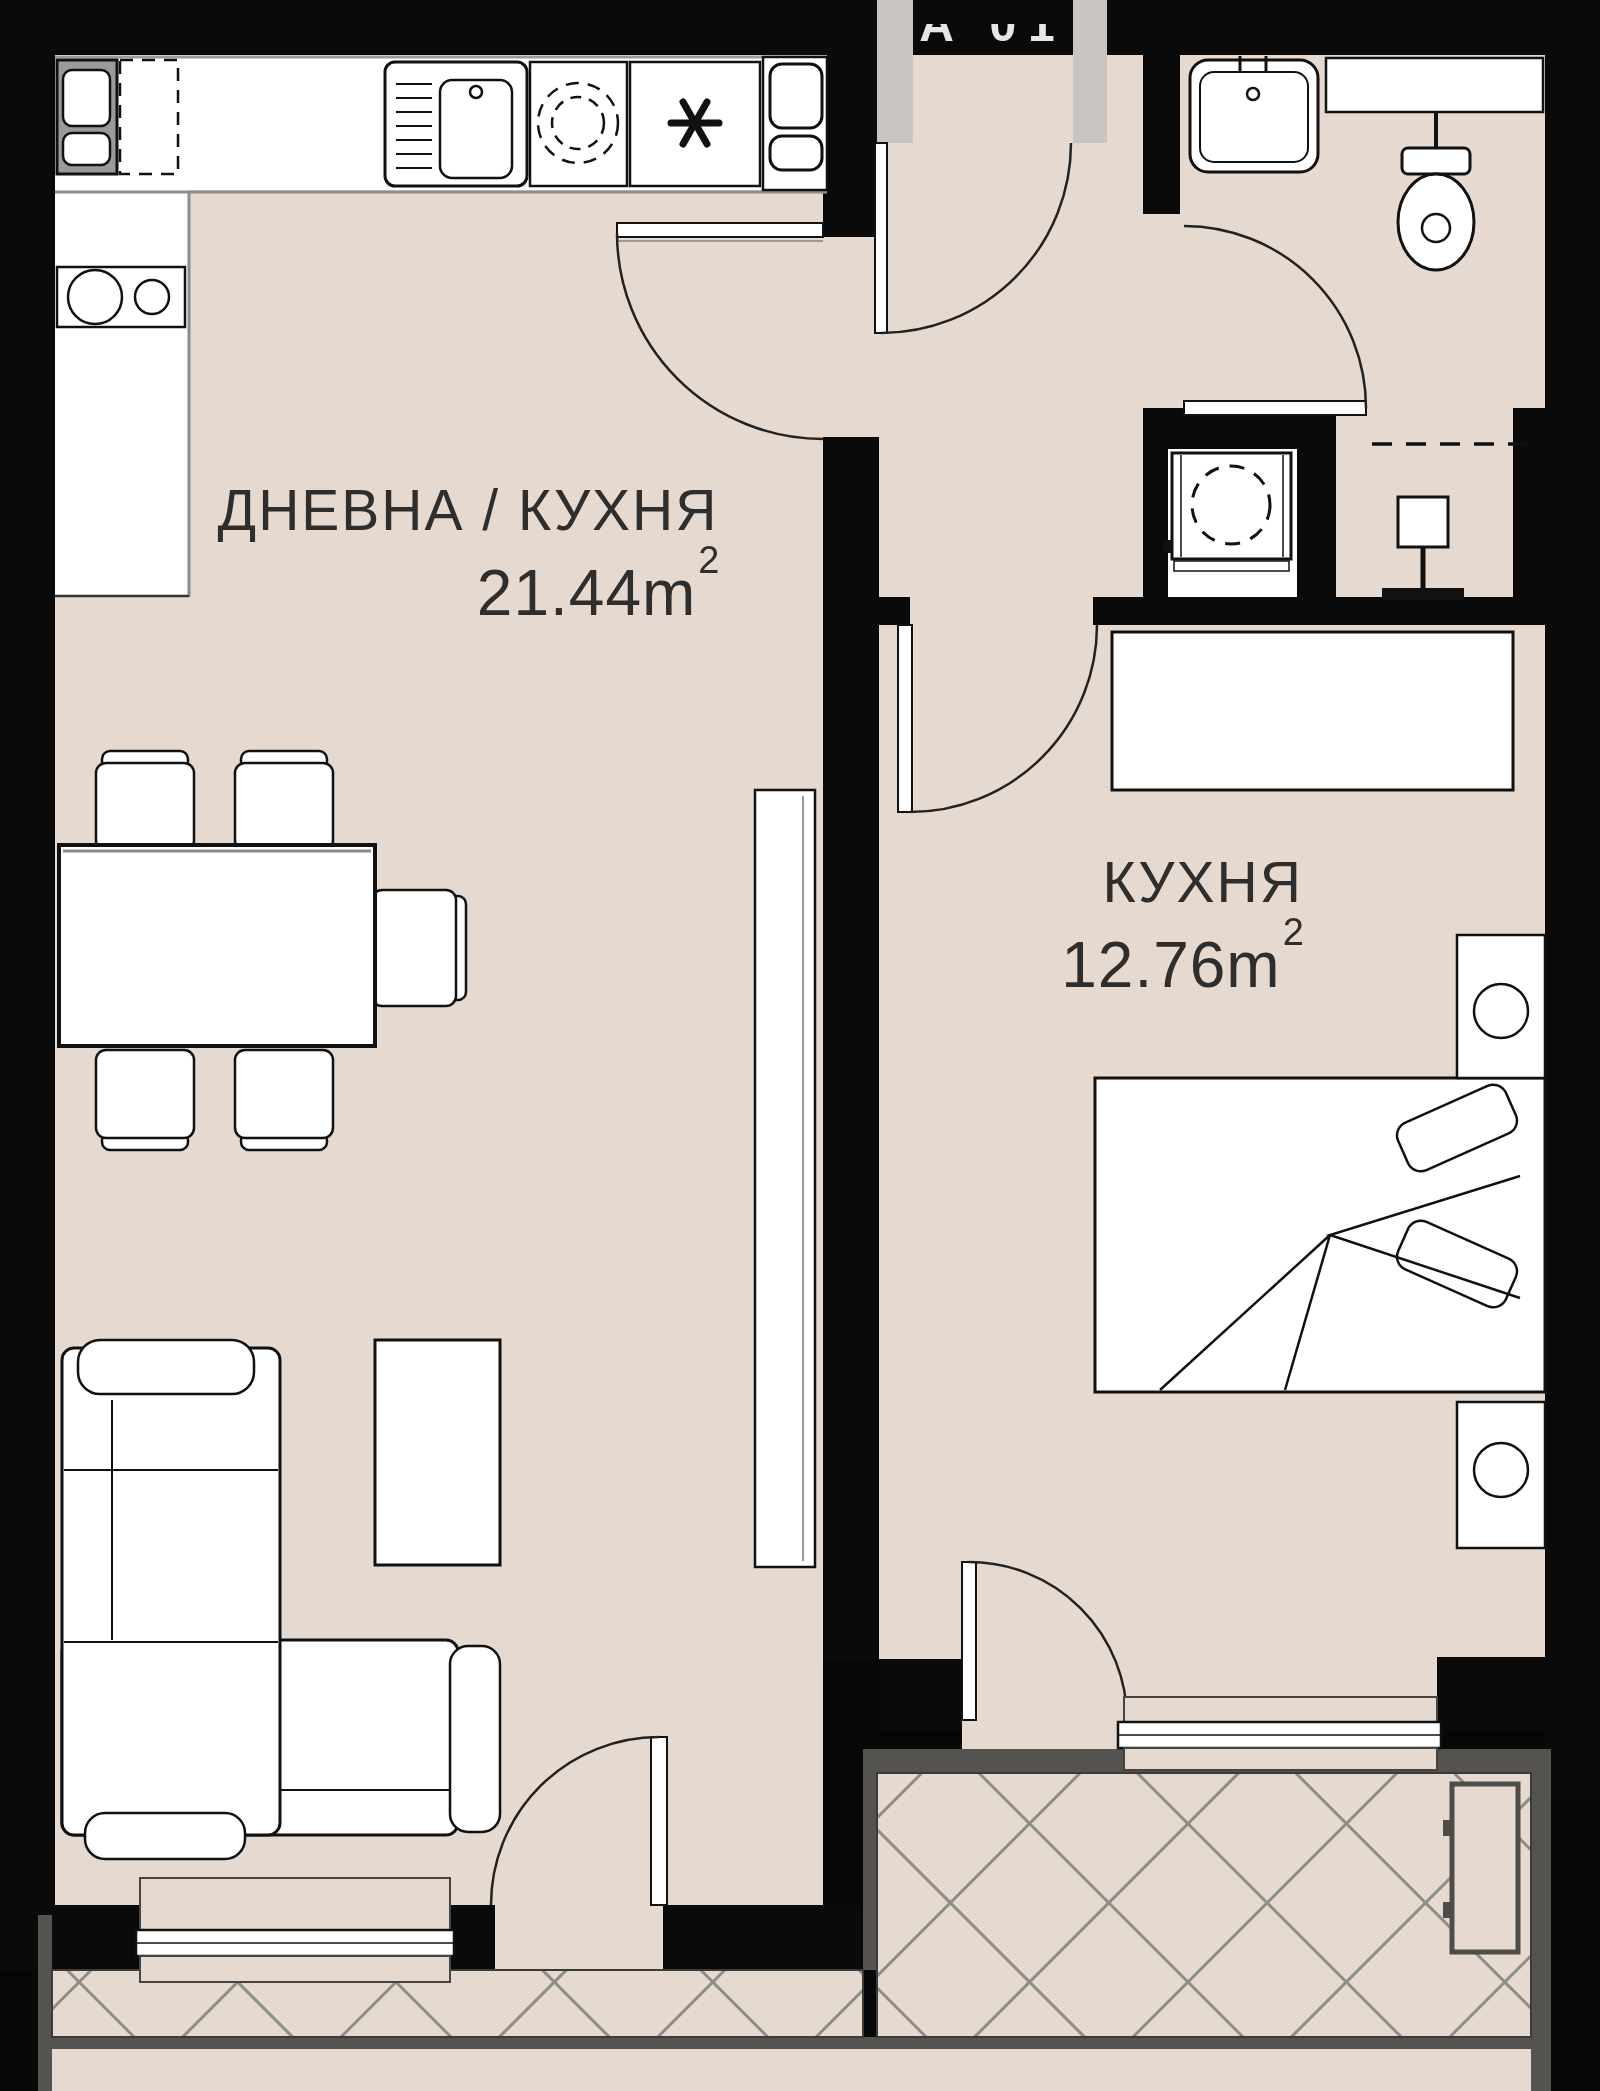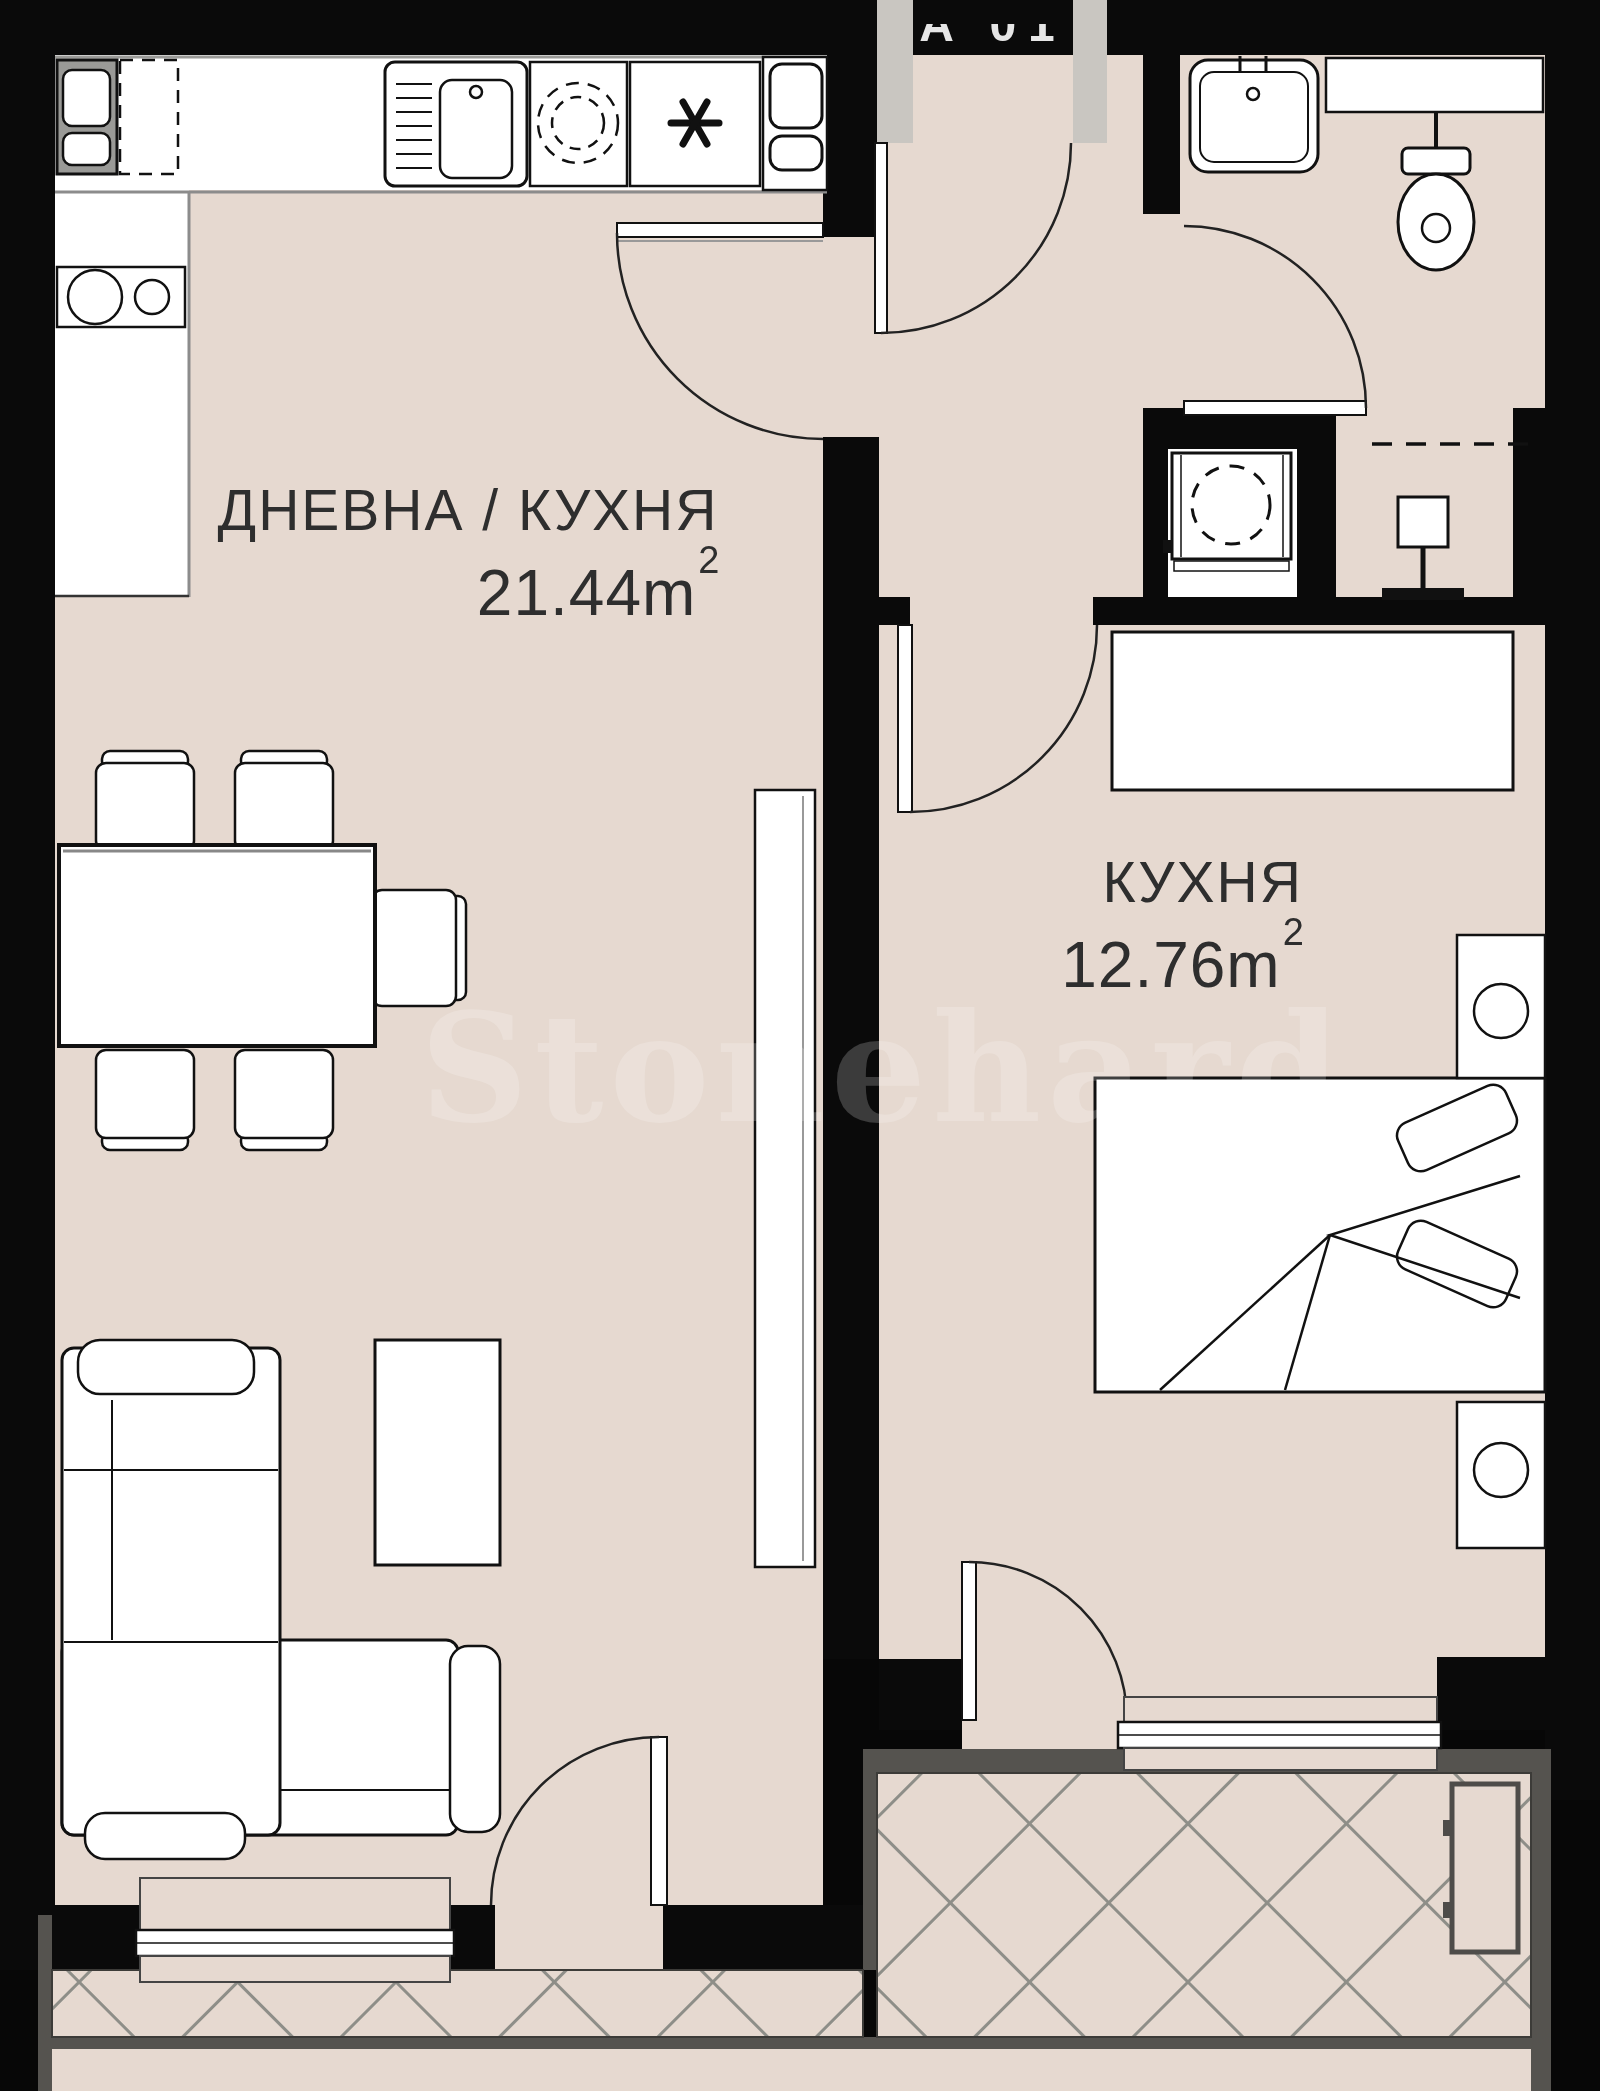--- a/index.html
+++ b/index.html
@@ -277,14 +277,13 @@
   <div id="living-label" class="room-label">
     <div class="room-line">ДНЕВНА / КУХНЯ</div>
     <div class="area-line"><span>21.44</span><span>m</span><sup>2</sup></div>
   </div>
 
   <div id="bedroom-label" class="room-label">
     <div class="room-line">КУХНЯ</div>
     <div class="area-line"><span>12.76</span><span>m</span><sup>2</sup></div>
   </div>
 
-  <div id="watermark">Stonehard</div>
 </div>
 
 </body></html>

